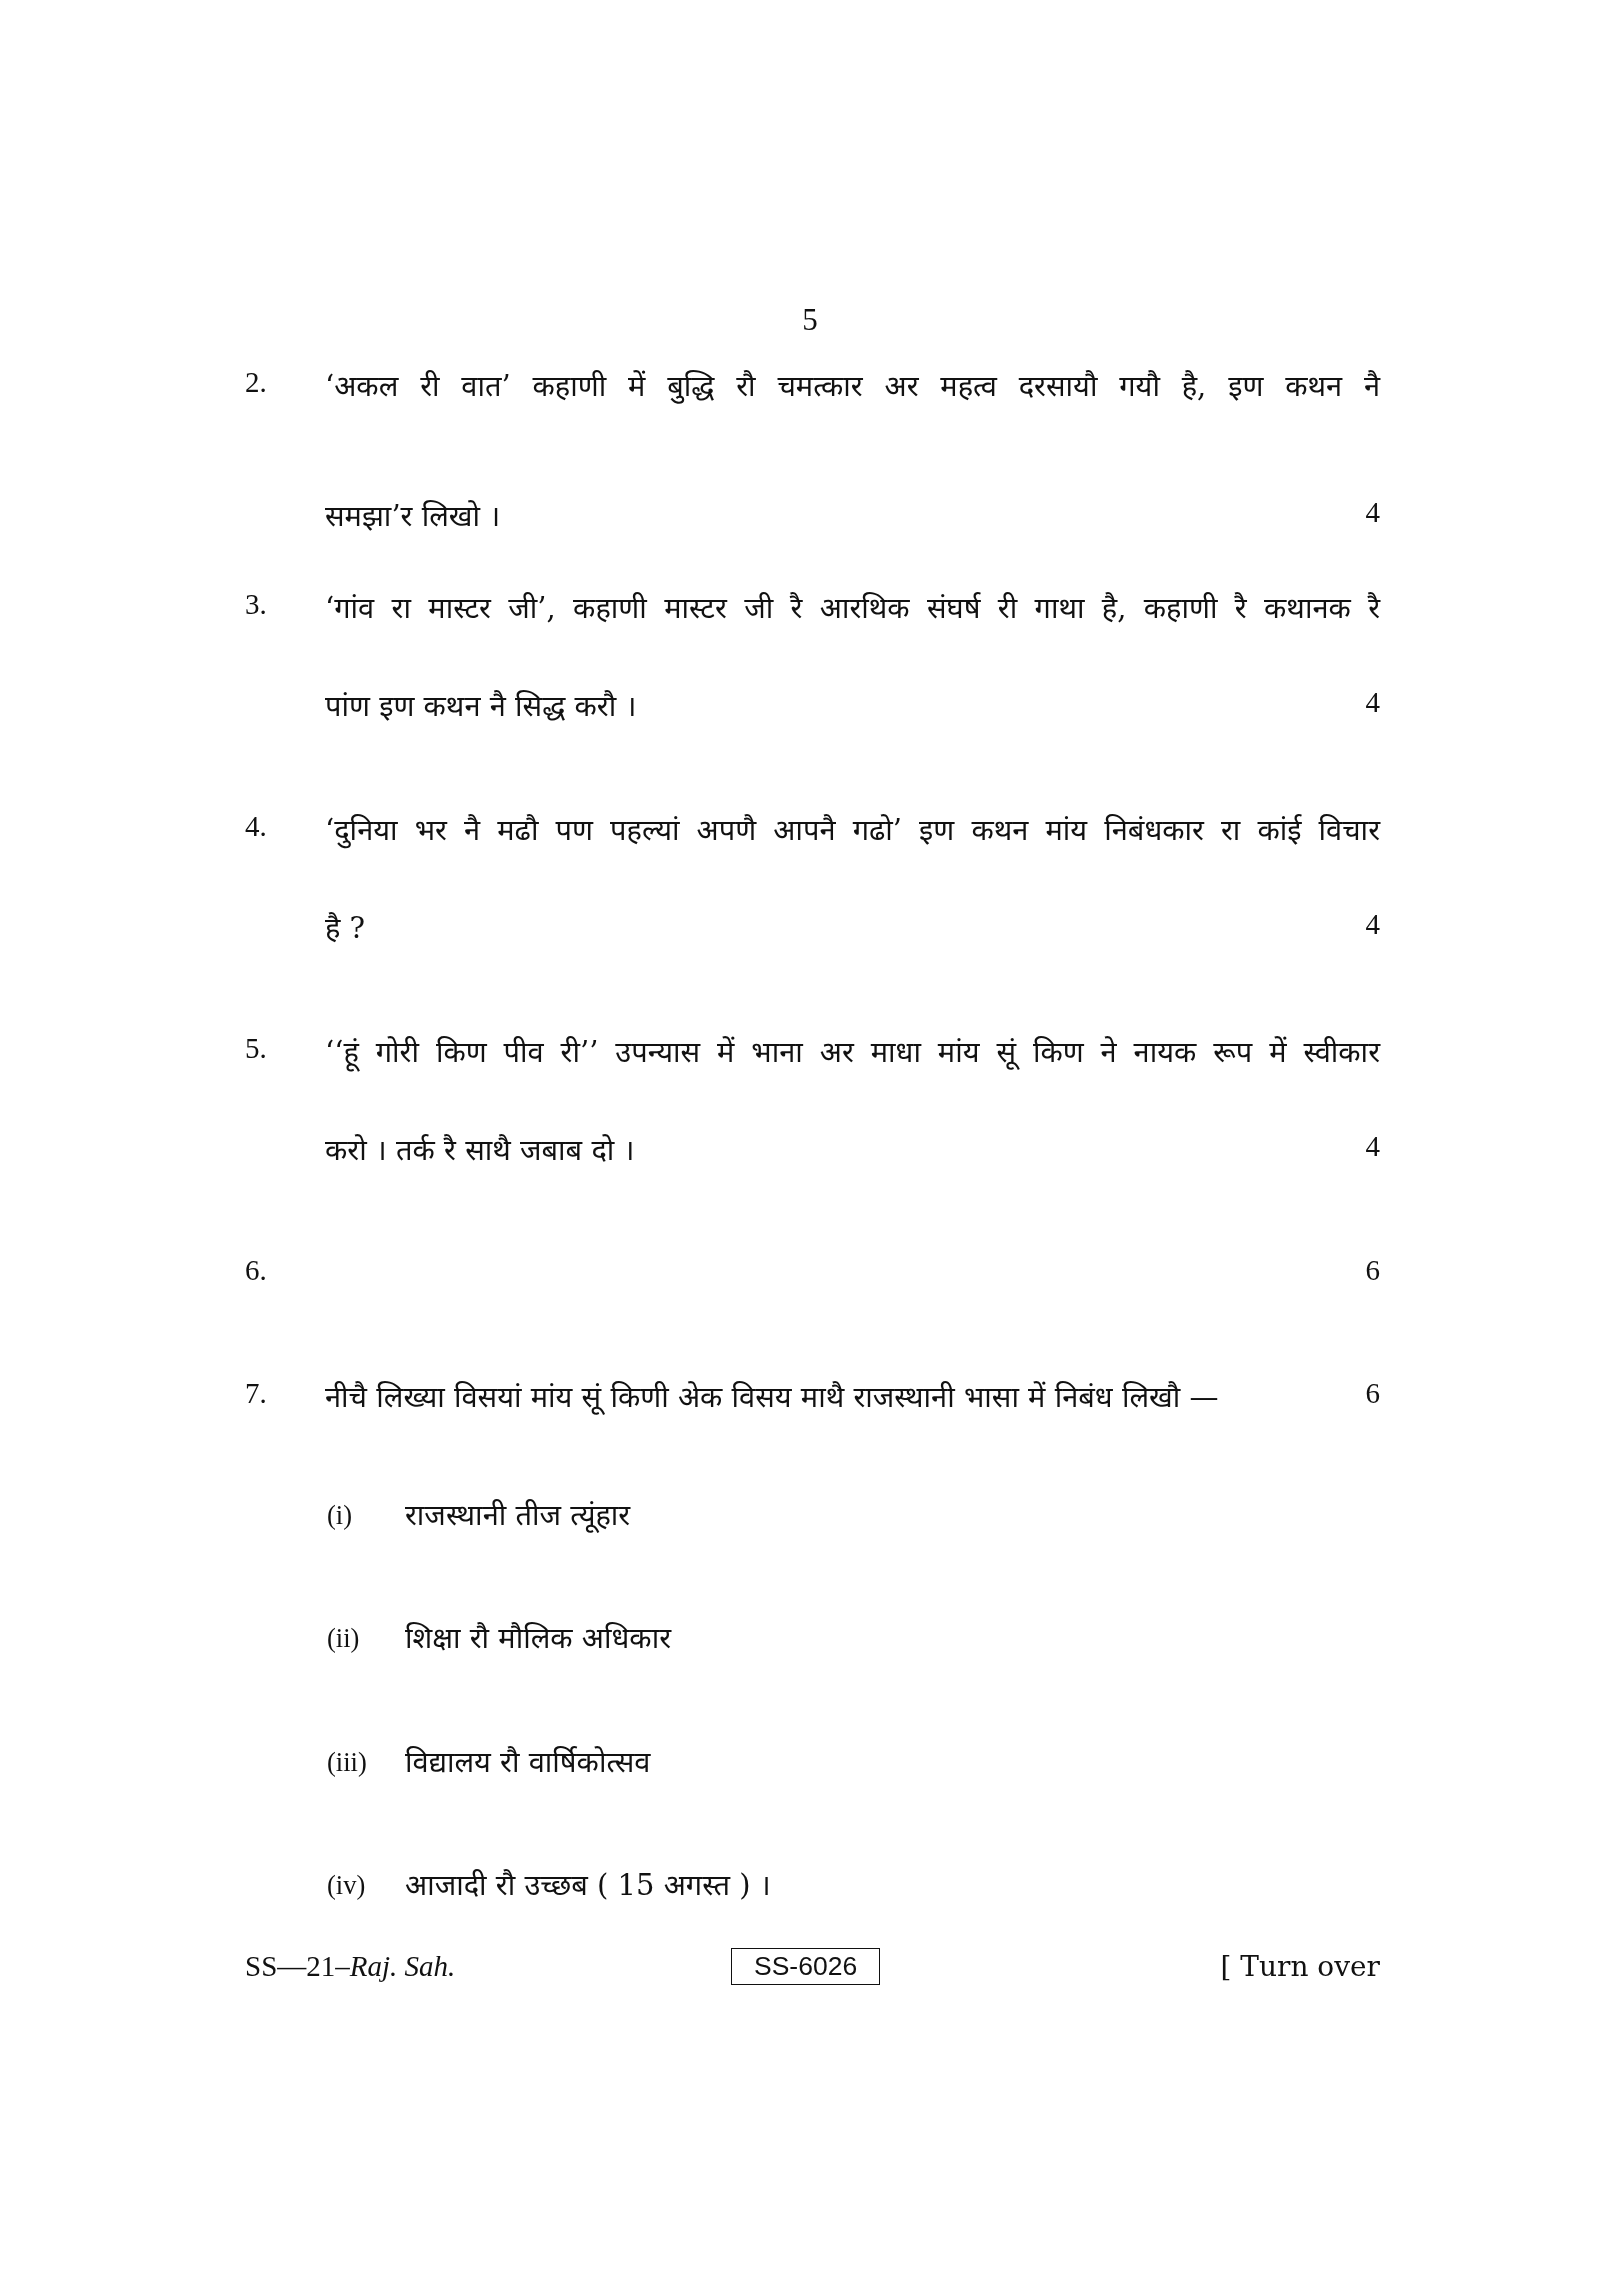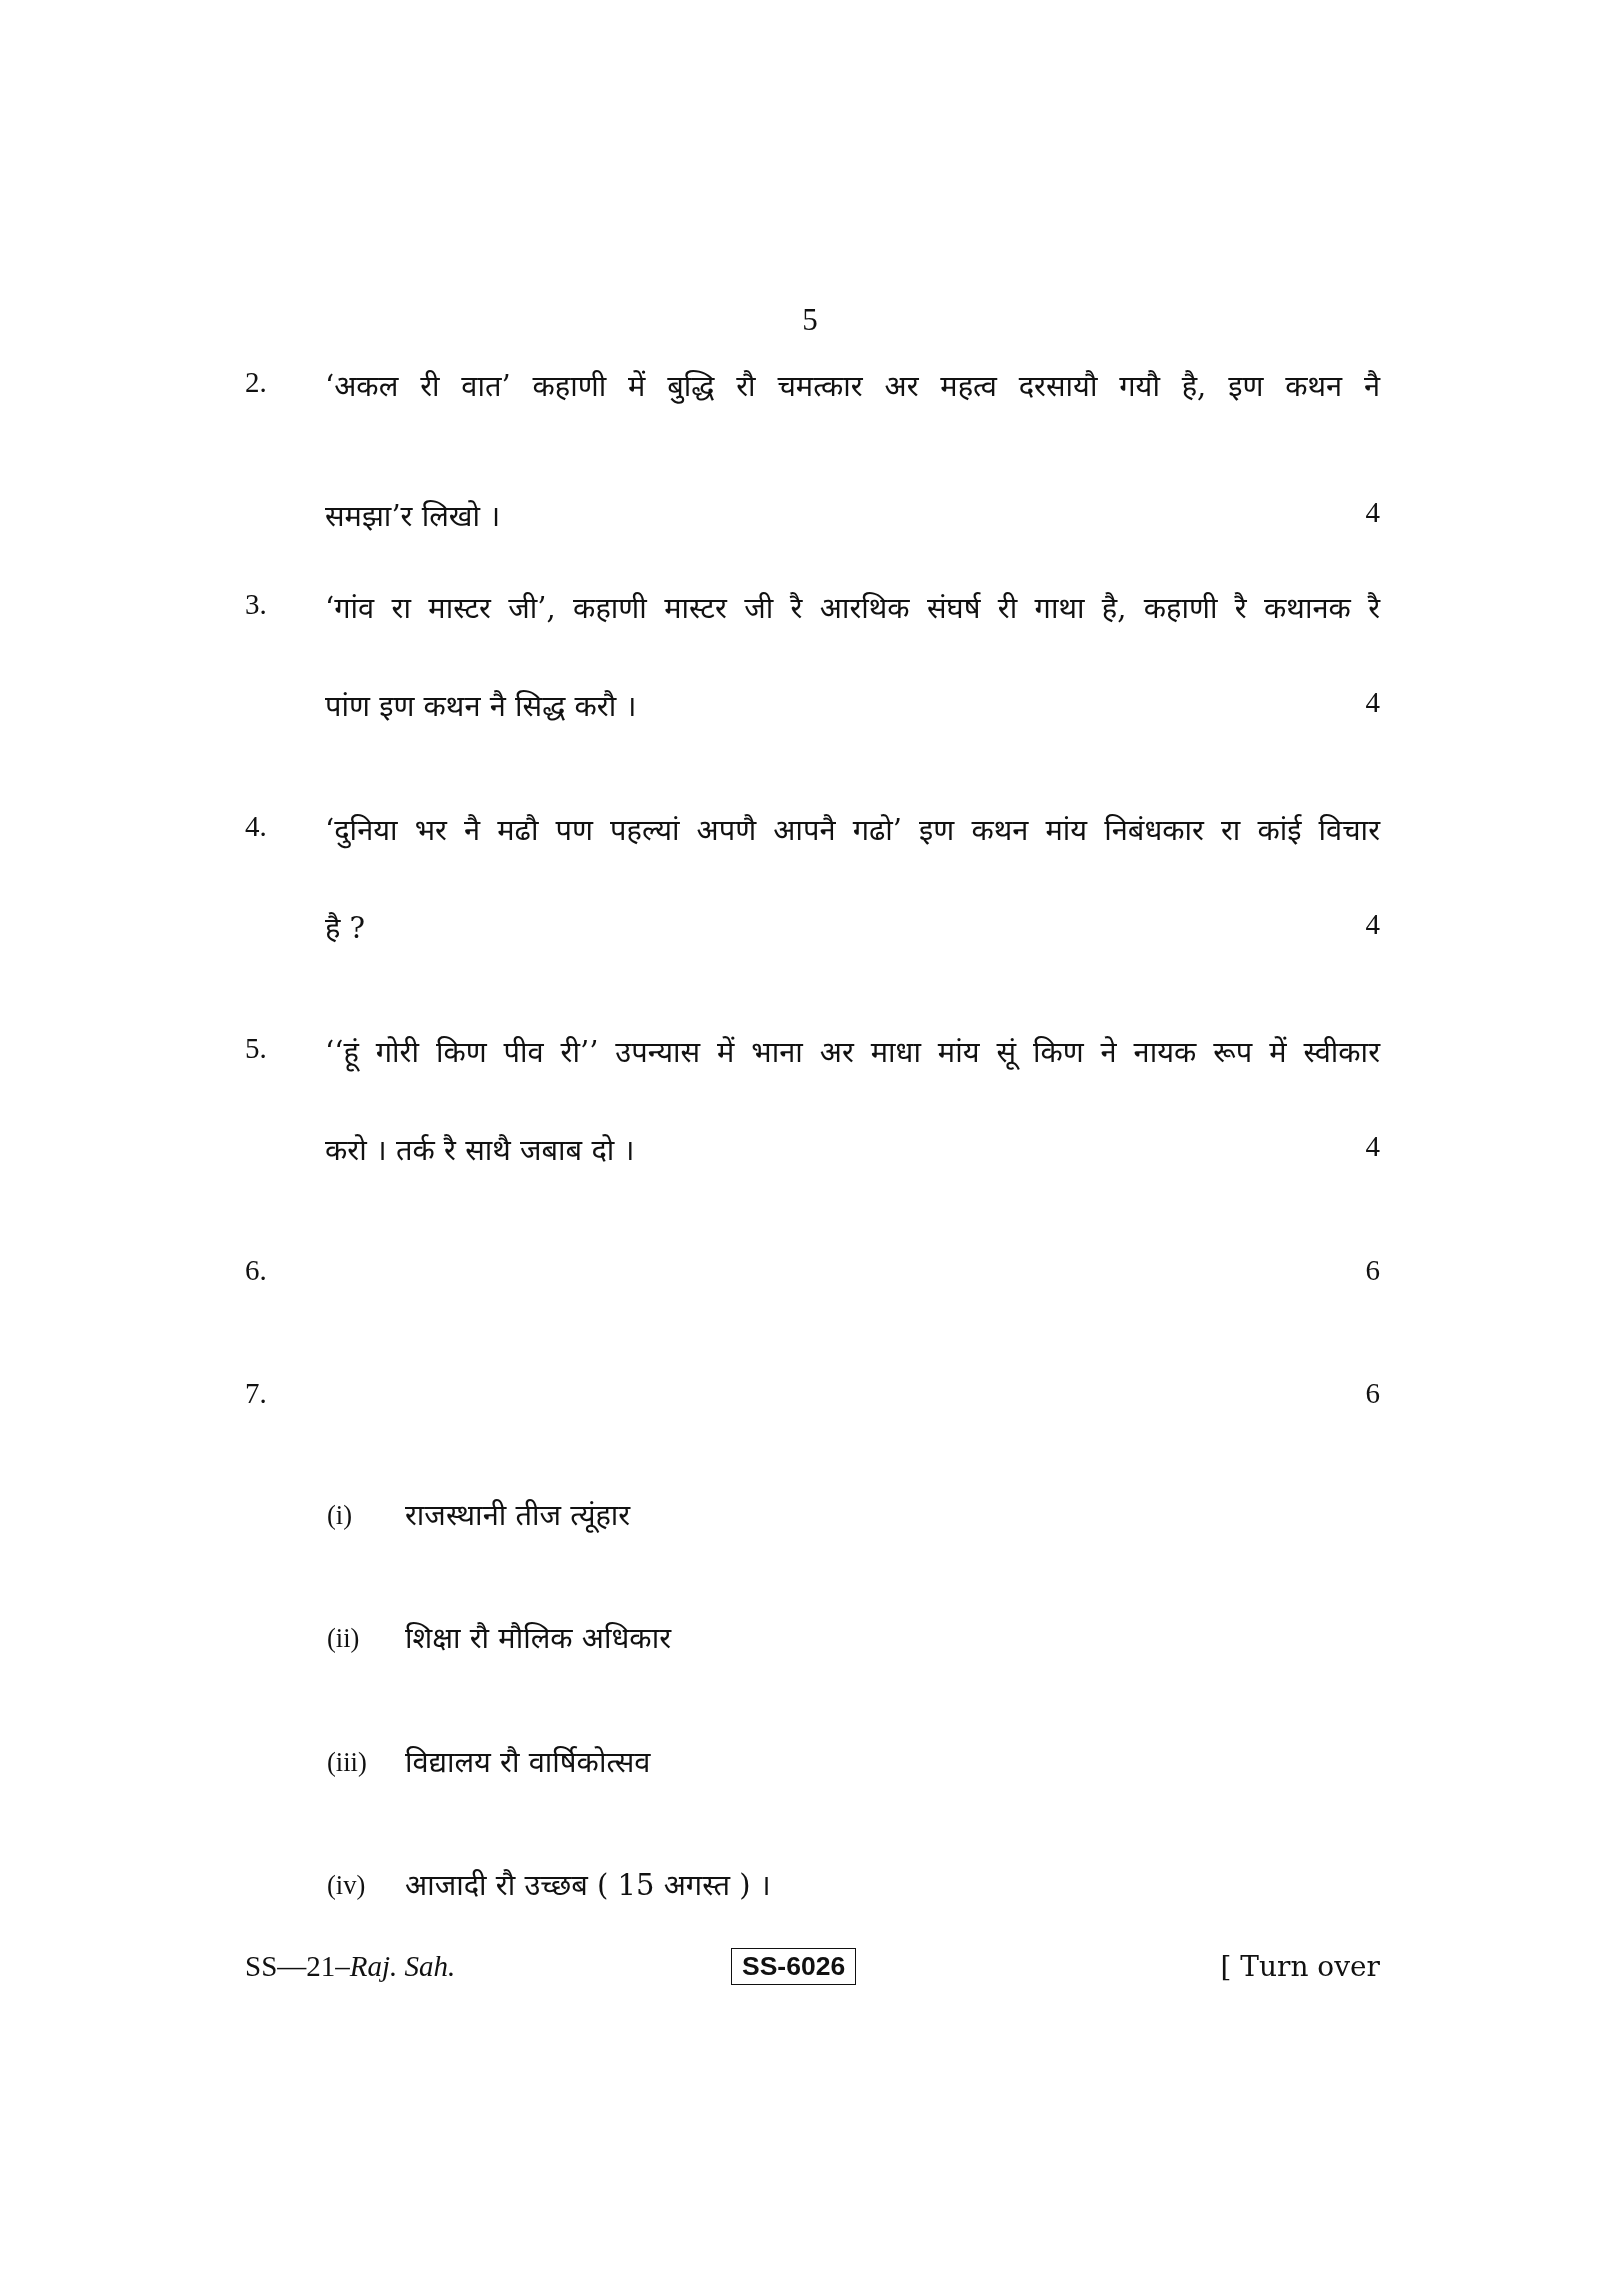--- a/index.html
+++ b/index.html
@@ -13,22 +13,22 @@
   .q-text { position: absolute; left: 80px; top: 4px; right: 0; text-align: justify; text-align-last: justify; }
   .q-text.last { text-align-last: left; right: 59px; }
   .q-marks { position: absolute; right: 0; top: 0; font-family: "Liberation Serif", serif; font-size: 29px; }
   .sub { position: absolute; left: 327px; height: 43px; font-size: 29px; line-height: 43px; white-space: nowrap; }
   .sub-label { position: absolute; left: 0; top: 0; font-family: "Liberation Serif", serif; font-size: 26.5px; }
   .sub-text { position: absolute; left: 78px; top: 0; }
   .footer { position: absolute; top: 1945px; left: 245px; width: 1135px; height: 43px;
             font-family: "Liberation Serif", serif; font-size: 29px; line-height: 43px; }
   .footer-left { position: absolute; left: 0; top: 0; font-style: normal; }
   .footer-left i { font-style: italic; }
-  .footer-code { position: absolute; left: 486px; top: 0; border: 1.5px solid #111; padding: 0 10px;
-                 font-weight: bold; font-family: "Liberation Sans", sans-serif; font-size: 26.5px; line-height: 35px; margin-top: 2.9px; }
+  .footer-code { position: absolute; left: 486px; top: 0; border: 1.5px solid #111; padding: 0 22px;
+                 font-weight: normal; font-family: "Liberation Sans", sans-serif; font-size: 26.5px; line-height: 35px; margin-top: 2.9px; }
   .footer-right { position: absolute; right: 0; top: 0; font-family: "DejaVu Serif", serif; font-size: 28px; }
 </style>
 </head>
 <body>
 
 <div class="page-number">5</div>
 
 <div class="q" style="top:361px;">
   <div class="q-line">
     <span class="q-num">2.</span>
@@ -76,20 +76,21 @@
 <div class="q" style="top:1249px;">
   <div class="q-line">
     <span class="q-num">6.</span>
     <span class="q-marks">6</span>
   </div>
 </div>
 
 <div class="q" style="top:1372px;">
   <div class="q-line">
     <span class="q-num">7.</span>
+    <span class="q-text last">नीचै लिख्या विसयां मांय सूं किणी अेक विसय माथै राजस्थानी भासा में निबंध लिखौ —</span>
     <span class="q-marks">6</span>
   </div>
 </div>
 
 <div class="sub" style="top:1494px;">
   <span class="sub-label">(i)</span>
   <span class="sub-text">राजस्थानी तीज त्यूंहार</span>
 </div>
 <div class="sub" style="top:1617px;">
   <span class="sub-label">(ii)</span>

